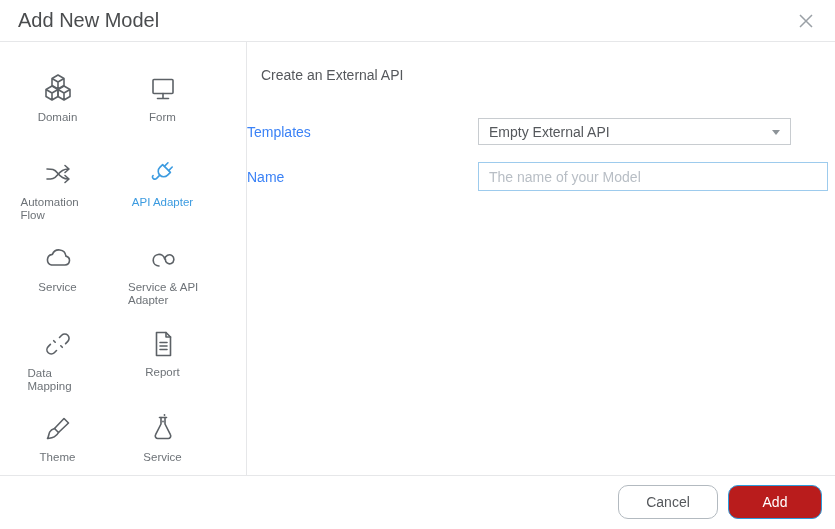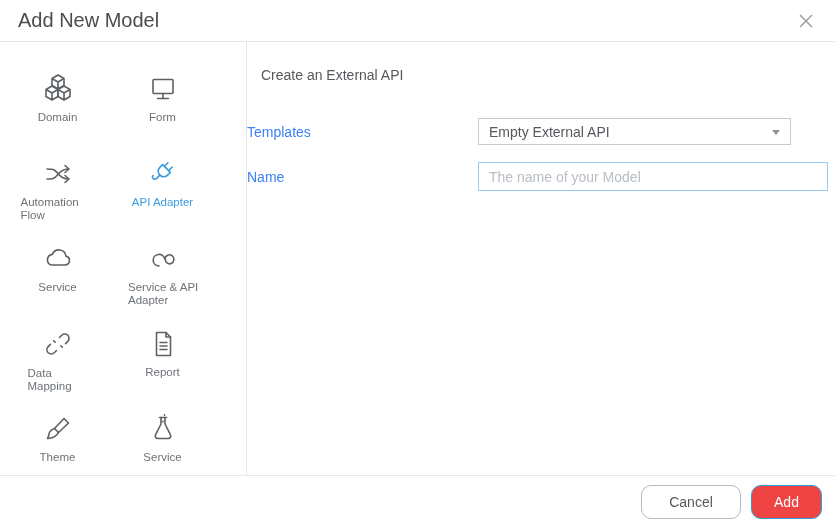--- a/index.html
+++ b/index.html
@@ -36,21 +36,21 @@
   .fctrl { margin-left:32px; width:313px; }
   .select { height:27px; border:1px solid #c8ccd0; background:#fff; display:flex; align-items:center; padding:0 10px; font-size:14px; color:#55585c; cursor:pointer; position:relative; }
   .select .caret { position:absolute; right:10px; top:11px; width:0; height:0; border-left:4px solid transparent; border-right:4px solid transparent; border-top:5px solid #8d9398; }
   .tinput { height:29px; width:350px; border:1px solid #9dcbed; padding:0 10px; font-size:14px; color:#55585c; outline:none; }
   .tinput::placeholder { color:#b8bec5; }
 
   
   .ftr { height:52px; display:flex; align-items:center; justify-content:flex-end; padding-right:13px; }
   .btn { height:34px; font-size:14px; border-radius:10px; cursor:pointer; font-family:"Liberation Sans", sans-serif; }
   .btn-cancel { width:100px; background:#fff; border:1px solid #b3bac0; color:#55585c; margin-right:10px; }
-  .btn-add { width:71px; background:#ef4444; border:1px solid #2d9cdb; color:#fff; }
+  .btn-add { width:94px; background:#b91c1c; border:1px solid #2d9cdb; color:#fff; }
 </style>
 </head>
 <body>
 
 <div class="dialog">
 
   <div class="hdr">
     <div class="hdr-title">Add New Model</div>
     <div class="hdr-close">
       <svg width="14" height="14" viewBox="0 0 14 14" fill="none" stroke-width="1.5">

